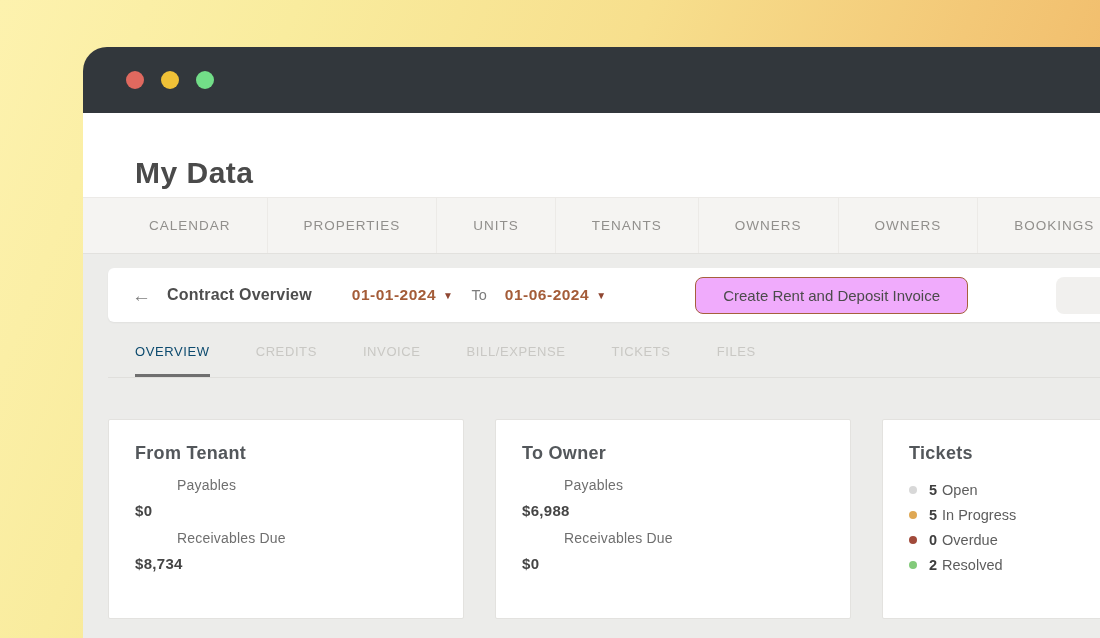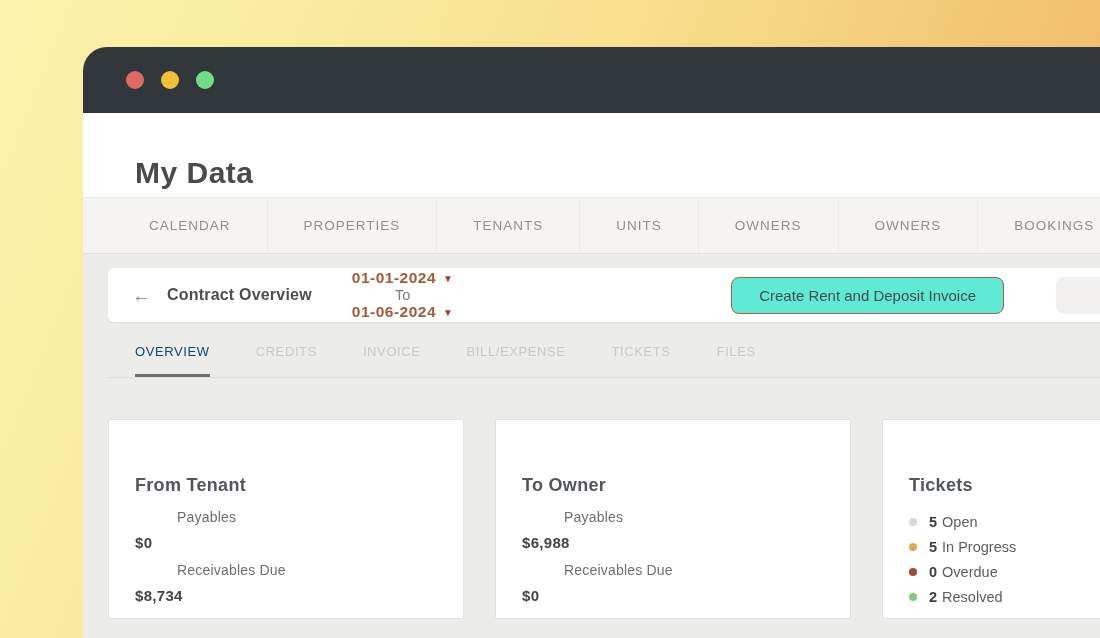--- a/index.html
+++ b/index.html
@@ -34,45 +34,45 @@
   .nav-item:first-child { border-left:none; }
   
   .content { flex:1; background:#ececea; padding-left:25px; overflow:hidden; }
   .contract-bar {
     margin-top:14px; height:54px; background:#ffffff; border-radius:6px;
     box-shadow:0 1px 2px rgba(0,0,0,0.05);
     display:flex; align-items:center; padding:0 24px; margin-right:0;
   }
   .back-arrow { font-size:19px; color:#7d7d7d; cursor:pointer; line-height:1; }
   .contract-title { font-size:16px; font-weight:700; color:#4e4e4e; margin-left:16px; letter-spacing:0.2px; }
-  .date-group { display:flex; align-items:center; margin-left:40px;flex-direction:column; }
+  .date-group { display:flex; align-items:center; margin-left:40px; }
   .date-value { font-size:15.5px; font-weight:700; color:#a45c38; letter-spacing:0.5px; cursor:pointer; display:flex; align-items:center; }
   .caret { font-size:10px; color:#8f4632; margin-left:7px; }
   .to-label { font-size:14.5px; color:#7c7c7c; margin:0 18px; }
   .cta-button {
-    margin-left:auto; margin-right:52px; height:37px; padding:0 27px;
-    border:1.5px solid #a5603c; border-radius:8px; background:#5eead4;
+    margin-left:auto; margin-right:88px; height:37px; padding:0 27px;
+    border:1.5px solid #a5603c; border-radius:8px; background:#f0abfc;
     font-family:inherit; font-size:15px; color:#4b4b4b; cursor:pointer;
     display:flex; align-items:center; white-space:nowrap;
   }
   .ghost-button { width:65px; height:37px; background:#f1f0ee; border-radius:8px; flex:none; cursor:pointer; }
   
   .tabs { display:flex; gap:46px; margin-top:22px; padding-left:27px; border-bottom:1px solid #e0dfdc; margin-right:0; }
   .tab {
     font-size:13px; letter-spacing:0.6px; color:#c9c8c4; padding-bottom:15px; cursor:pointer;
     border-bottom:3px solid transparent; white-space:nowrap;
   }
   .tab.active { color:#0c4a6e; font-weight:400; border-bottom-color:#6f6f6f; }
   
   .cards { display:flex; gap:31px; margin-top:41px; }
   .card {
     width:356px; flex:none; height:200px; background:#ffffff;
     border:1px solid #e3e2df; border-radius:2px; padding:23px 26px;
   }
-  .card-title { font-size:18px; color:#53575b; font-weight:600; letter-spacing:0.3px; margin-bottom:13px;margin-top:32px; }
+  .card-title { font-size:18px; color:#53575b; font-weight:600; letter-spacing:0.3px; margin-bottom:13px; }
   .kv-label { font-size:14px; color:#6f6f6f; margin-top:11px; letter-spacing:0.2px;margin-left:42px; }
   .kv-value { font-size:15px; color:#454545; font-weight:600; margin-top:9px; letter-spacing:0.3px; }
   .ticket-list { margin-top:4px; }
   .ticket-row { display:flex; align-items:center; height:25px; }
   .tdot { width:8px; height:8px; border-radius:50%; margin-right:12px; flex:none; }
   .tdot-open { background:#d8d8d8; }
   .tdot-progress { background:#dfa854; }
   .tdot-overdue { background:#a14a3a; }
   .tdot-resolved { background:#82ca7a; }
   .tcount { font-size:14.5px; font-weight:700; color:#3e3e3e; margin-right:5px; }
@@ -89,22 +89,22 @@
     <span class="dot dot-green"></span>
   </div>
 
   <div class="appheader">
     <div class="app-title">My Data</div>
   </div>
 
   <div class="nav">
     <div class="nav-item">CALENDAR</div>
     <div class="nav-item">PROPERTIES</div>
+    <div class="nav-item">UNITS</div>
     <div class="nav-item">TENANTS</div>
-    <div class="nav-item">UNITS</div>
     <div class="nav-item">OWNERS</div>
     <div class="nav-item">OWNERS</div>
     <div class="nav-item">BOOKINGS</div>
 
   </div>
 
   <div class="content">
 
     <div class="contract-bar">
       <span class="back-arrow">←</span>

